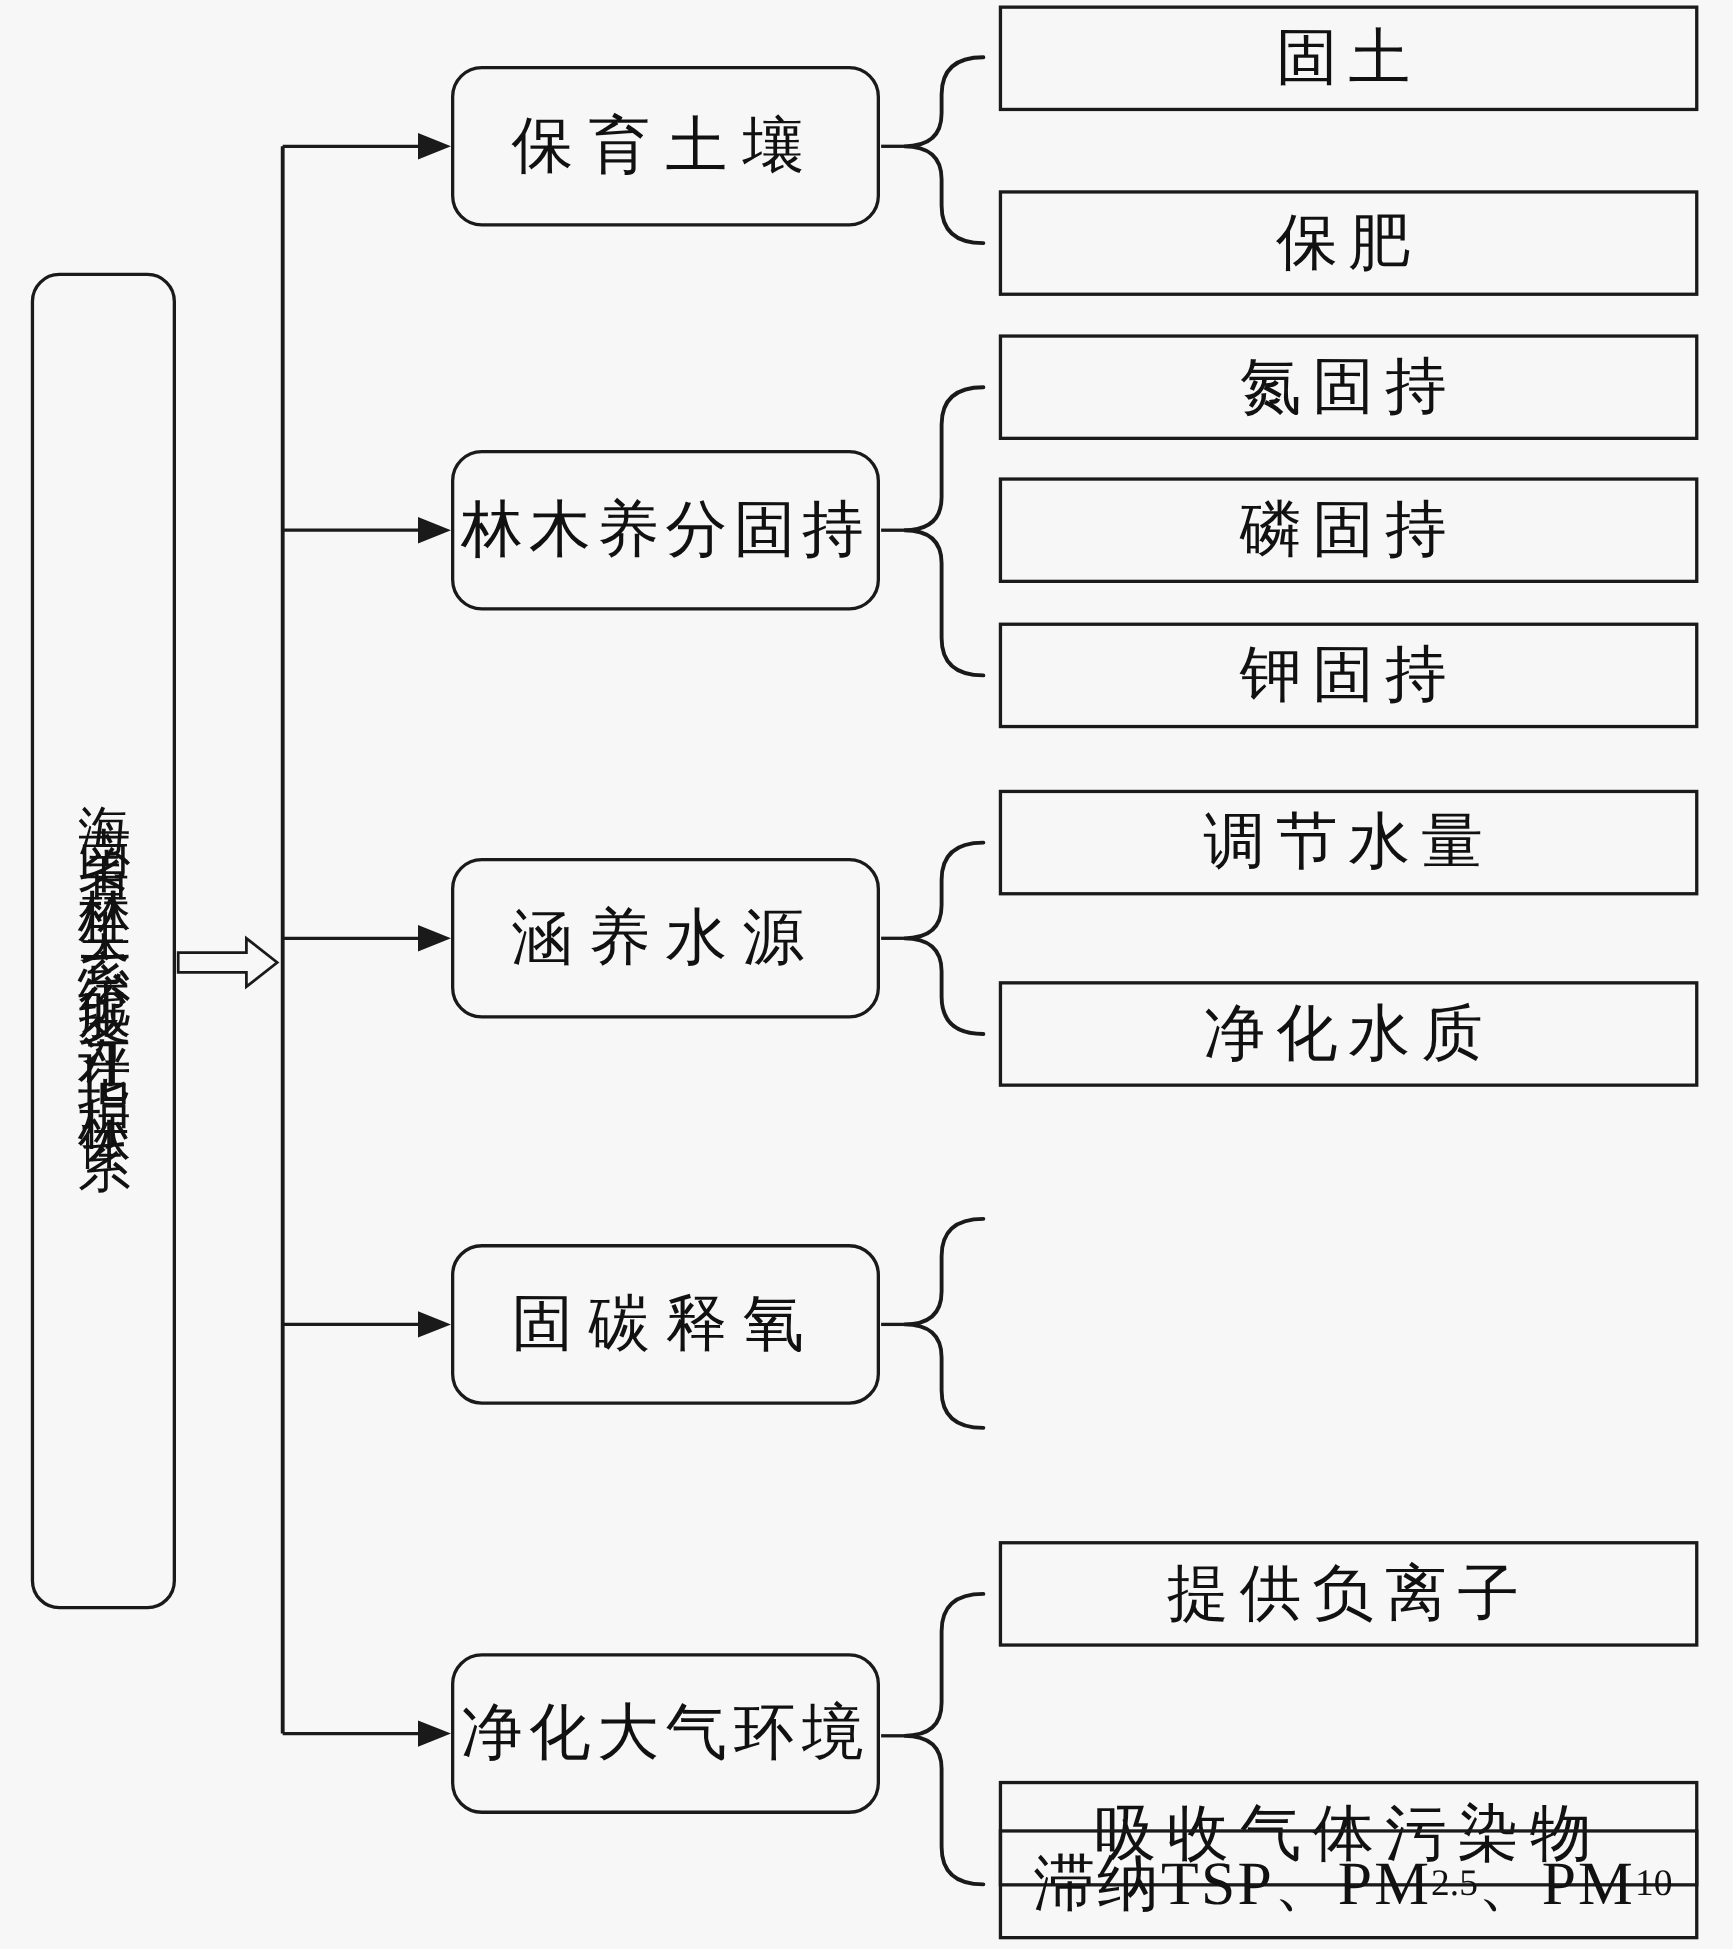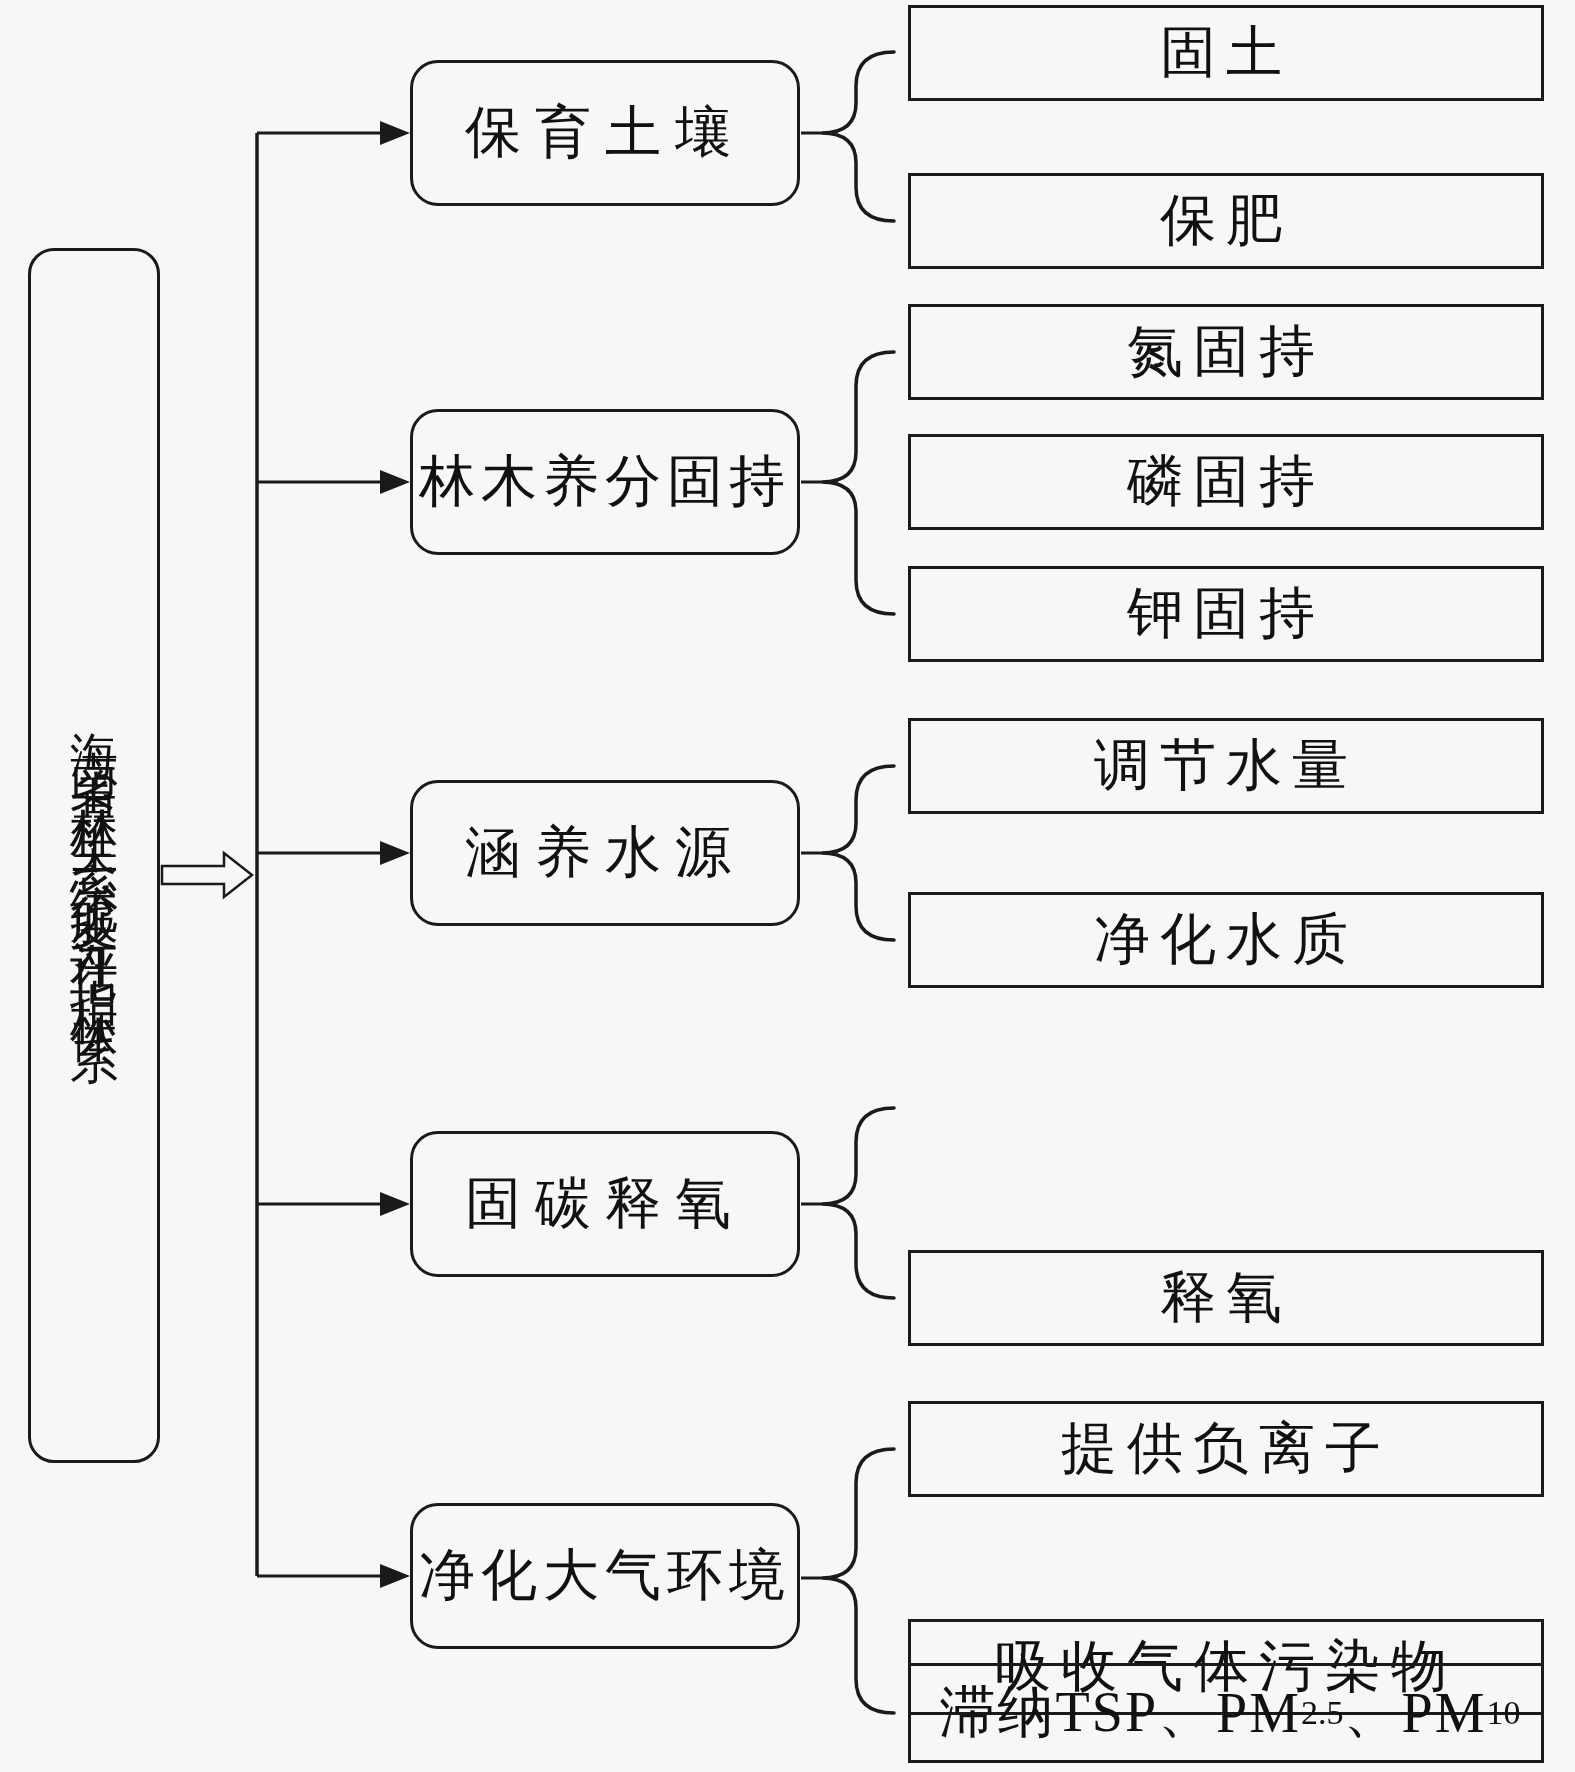--- a/index.html
+++ b/index.html
@@ -140,23 +140,20 @@
       <span>钾固持</span>
     </div>
 
   <div class="node rbox" style="top:718px">
       <span>调节水量</span>
     </div>
   <div class="node rbox" style="top:892px">
       <span>净化水质</span>
     </div>
 
-  <div class="node rbox" style="top:1250px">
-      <span>释氧</span>
-    </div>
 
   <div class="node rbox" style="top:1401px">
       <span>提供负离子</span>
     </div>
   <div class="node rbox" style="top:1619px">
       <span>吸收气体污染物</span>
     </div>
   <div class="node rbox pm" style="top:1663px;height:100px">
     <span>滞纳TSP</span>
       <span>、</span>

